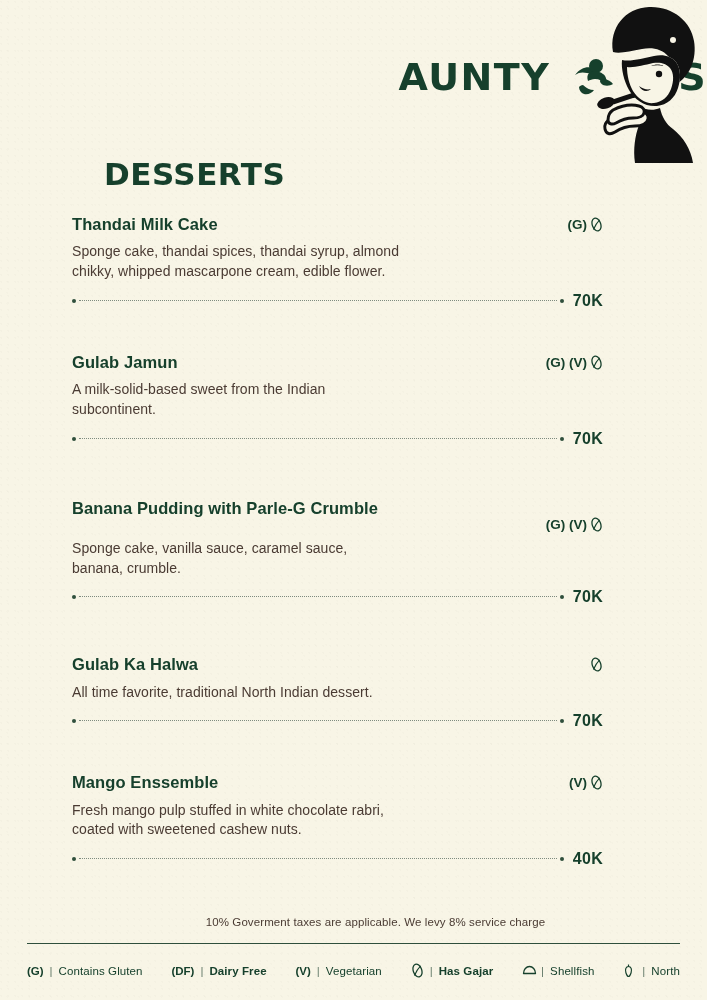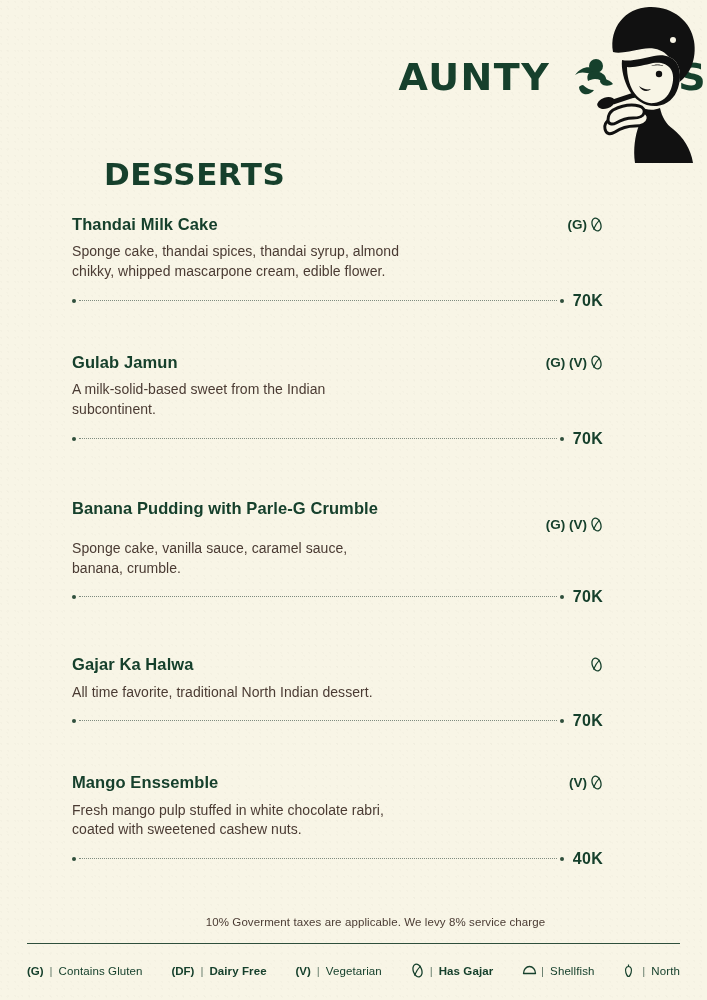--- a/index.html
+++ b/index.html
@@ -330,21 +330,21 @@
       <div class="price-row">
         <span class="dot-left"></span>
         <span class="dots"></span>
         <span class="dot-right"></span>
         <span class="price">70K</span>
       </div>
     </div>
 
     <div class="menu-item i3">
       <div class="item-top">
-        <div class="item-name">Gajar Ka Halwa</div>
+        <div class="item-name">Gulab Ka Halwa</div>
         <div class="item-tags">
           <span></span>
           <span class="tag-icon">
             <svg viewBox="0 0 13 15" width="13" height="15" aria-hidden="true">
               <ellipse cx="6.5" cy="7.5" rx="4.2" ry="6.6" transform="rotate(-20 6.5 7.5)" fill="none" stroke="#16402c" stroke-width="1.3"></ellipse>
               <path d="M3.5 12.5C5 9 6.8 5.5 9.6 2.8" fill="none" stroke="#16402c" stroke-width="1.1"></path>
             </svg>
           </span>
         </div>
       </div>

